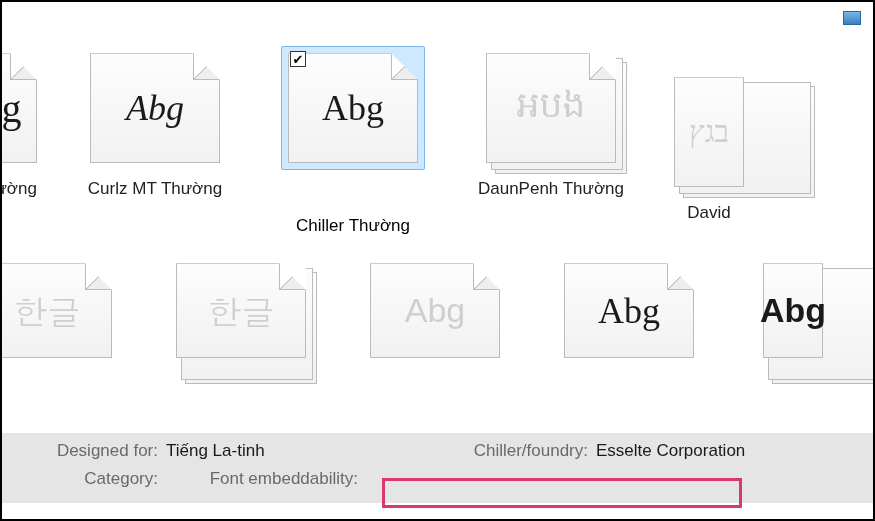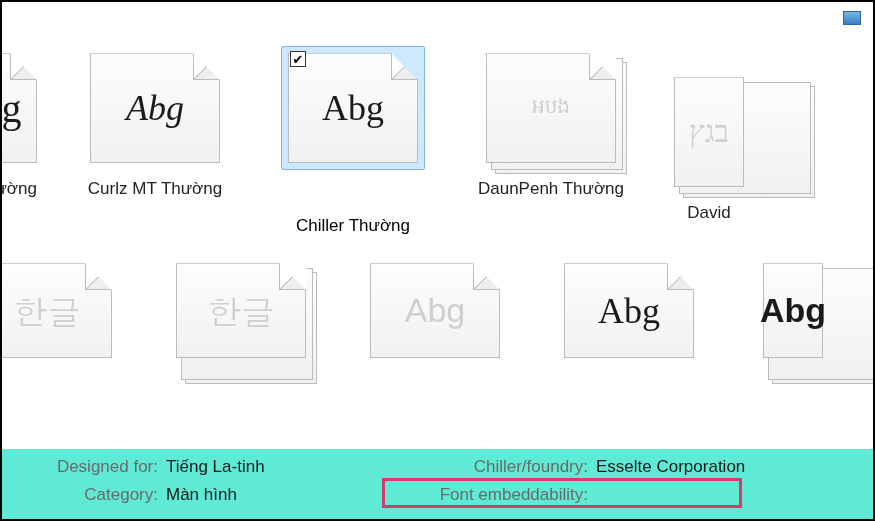--- a/index.html
+++ b/index.html
@@ -123,23 +123,23 @@
     margin-top: 8px;
     font-size: 17px;
     color: #222;
     text-align: center;
     line-height: 1.25;
     max-width: 160px;
   }
   .font-item.selected .label { color: #000; margin-top: 45px; }
   .details {
     position: absolute;
-    bottom: 0;
+    bottom: 16px;
     left: 0; right: 0;
-    background: #5eead4;
+    background: #e5e5e5;
     padding: 8px 14px 14px;
     display: grid;
     grid-template-columns: 150px 200px 230px 220px;
     row-gap: 8px;
     font-size: 17px;
     color: #333;
   }
   .details .k { text-align: right; color: #6a6a6a; padding-right: 8px; }
   .details .v { color: #1a1a1a; }
   .highlight-box {
@@ -187,21 +187,21 @@
           <span class="sample chiller">Abg</span>
         </div>
       </div>
       <div class="label">Chiller Thường</div>
     </div>
 
     <div class="font-item">
       <div class="thumb-wrap">
         <div class="thumb stack">
           <div class="fold"></div>
-          <span class="sample faded" style="font-size:20px;">អបង</span>
+          <span class="sample faded" style="font-size:36px;">អបង</span>
         </div>
       </div>
       <div class="label">DaunPenh Thường</div>
     </div>
 
     <div class="font-item" style="width:90px;">
       <div class="thumb-wrap">
         <div class="thumb stack" style="width:70px;margin-top:24px;">
           <span class="sample faded serif" style="font-size:30px;">בגץ</span>
         </div>
@@ -254,17 +254,16 @@
 
 </div>
 
 <div class="details">
   <div class="k">Designed for:</div>
   <div class="v">Tiếng La-tinh</div>
   <div class="k">Chiller/foundry:</div>
   <div class="v">Esselte Corporation</div>
 
   <div class="k">Category:</div>
-  <div class="v">Màn hình</div>
   <div class="k">Font embeddability:</div>
 </div>
 
 <div class="highlight-box" style="left:380px; bottom:11px; width:360px; height:30px;"></div>
 
 </body></html>

